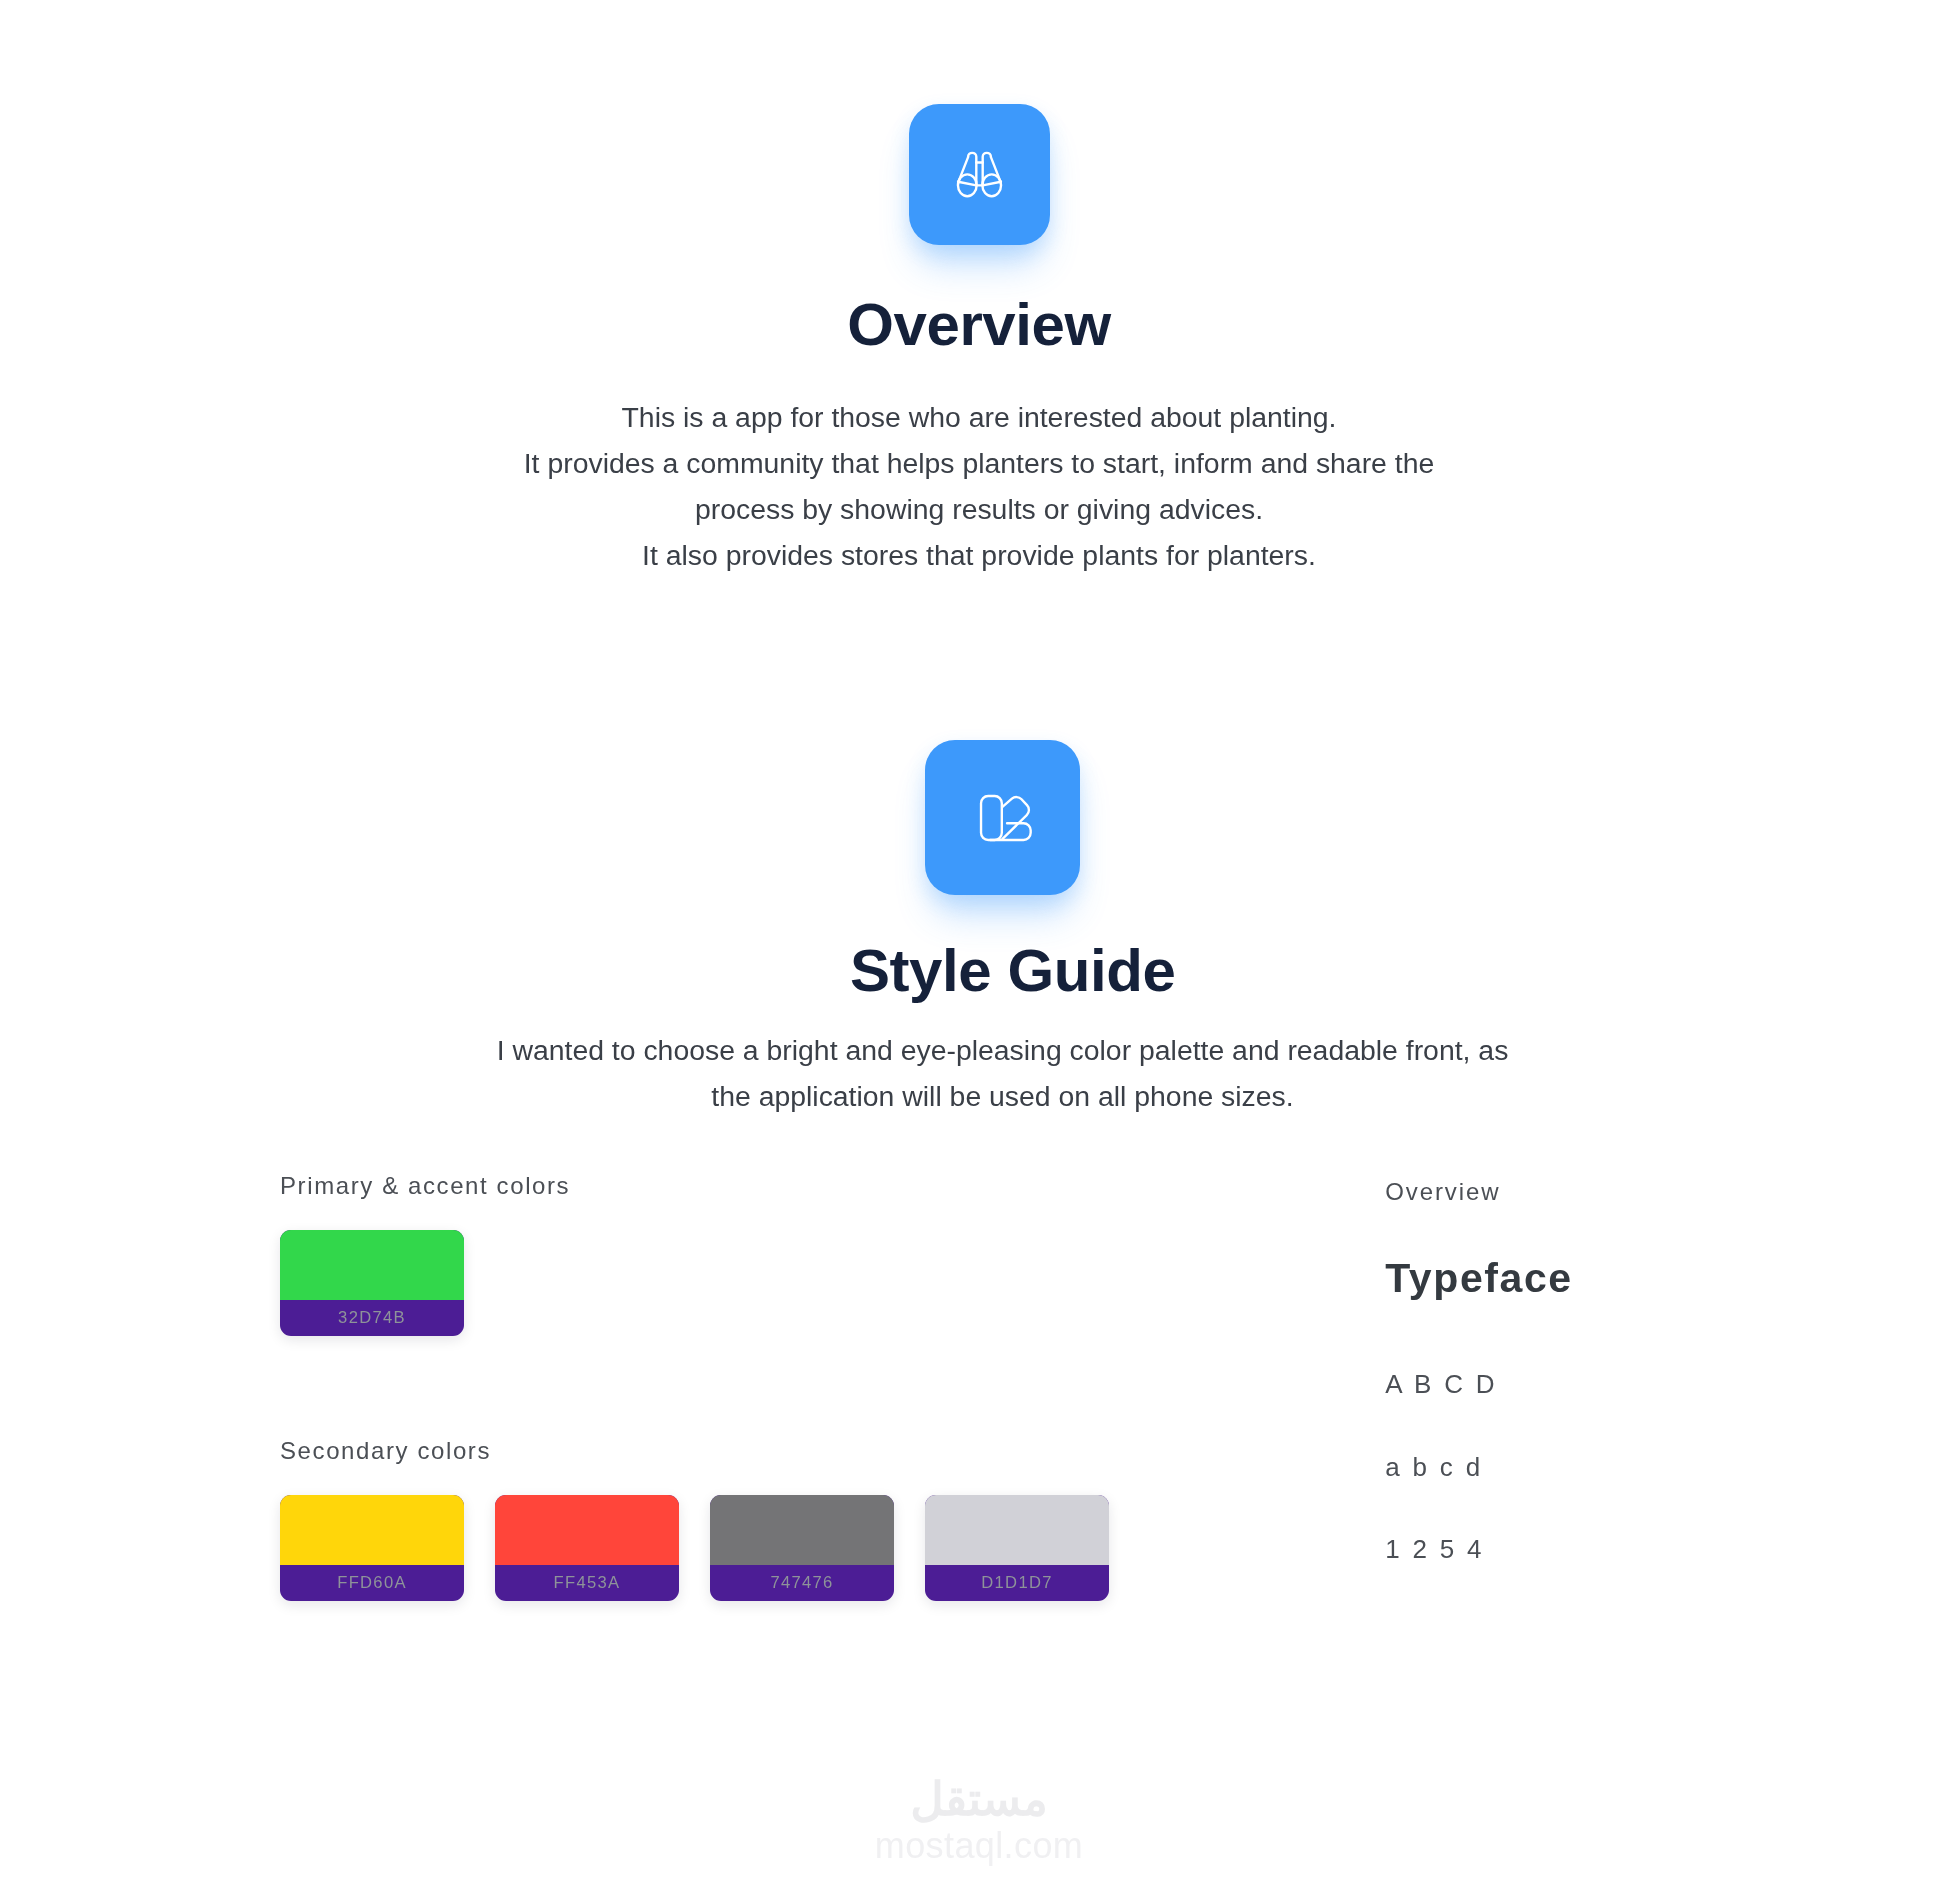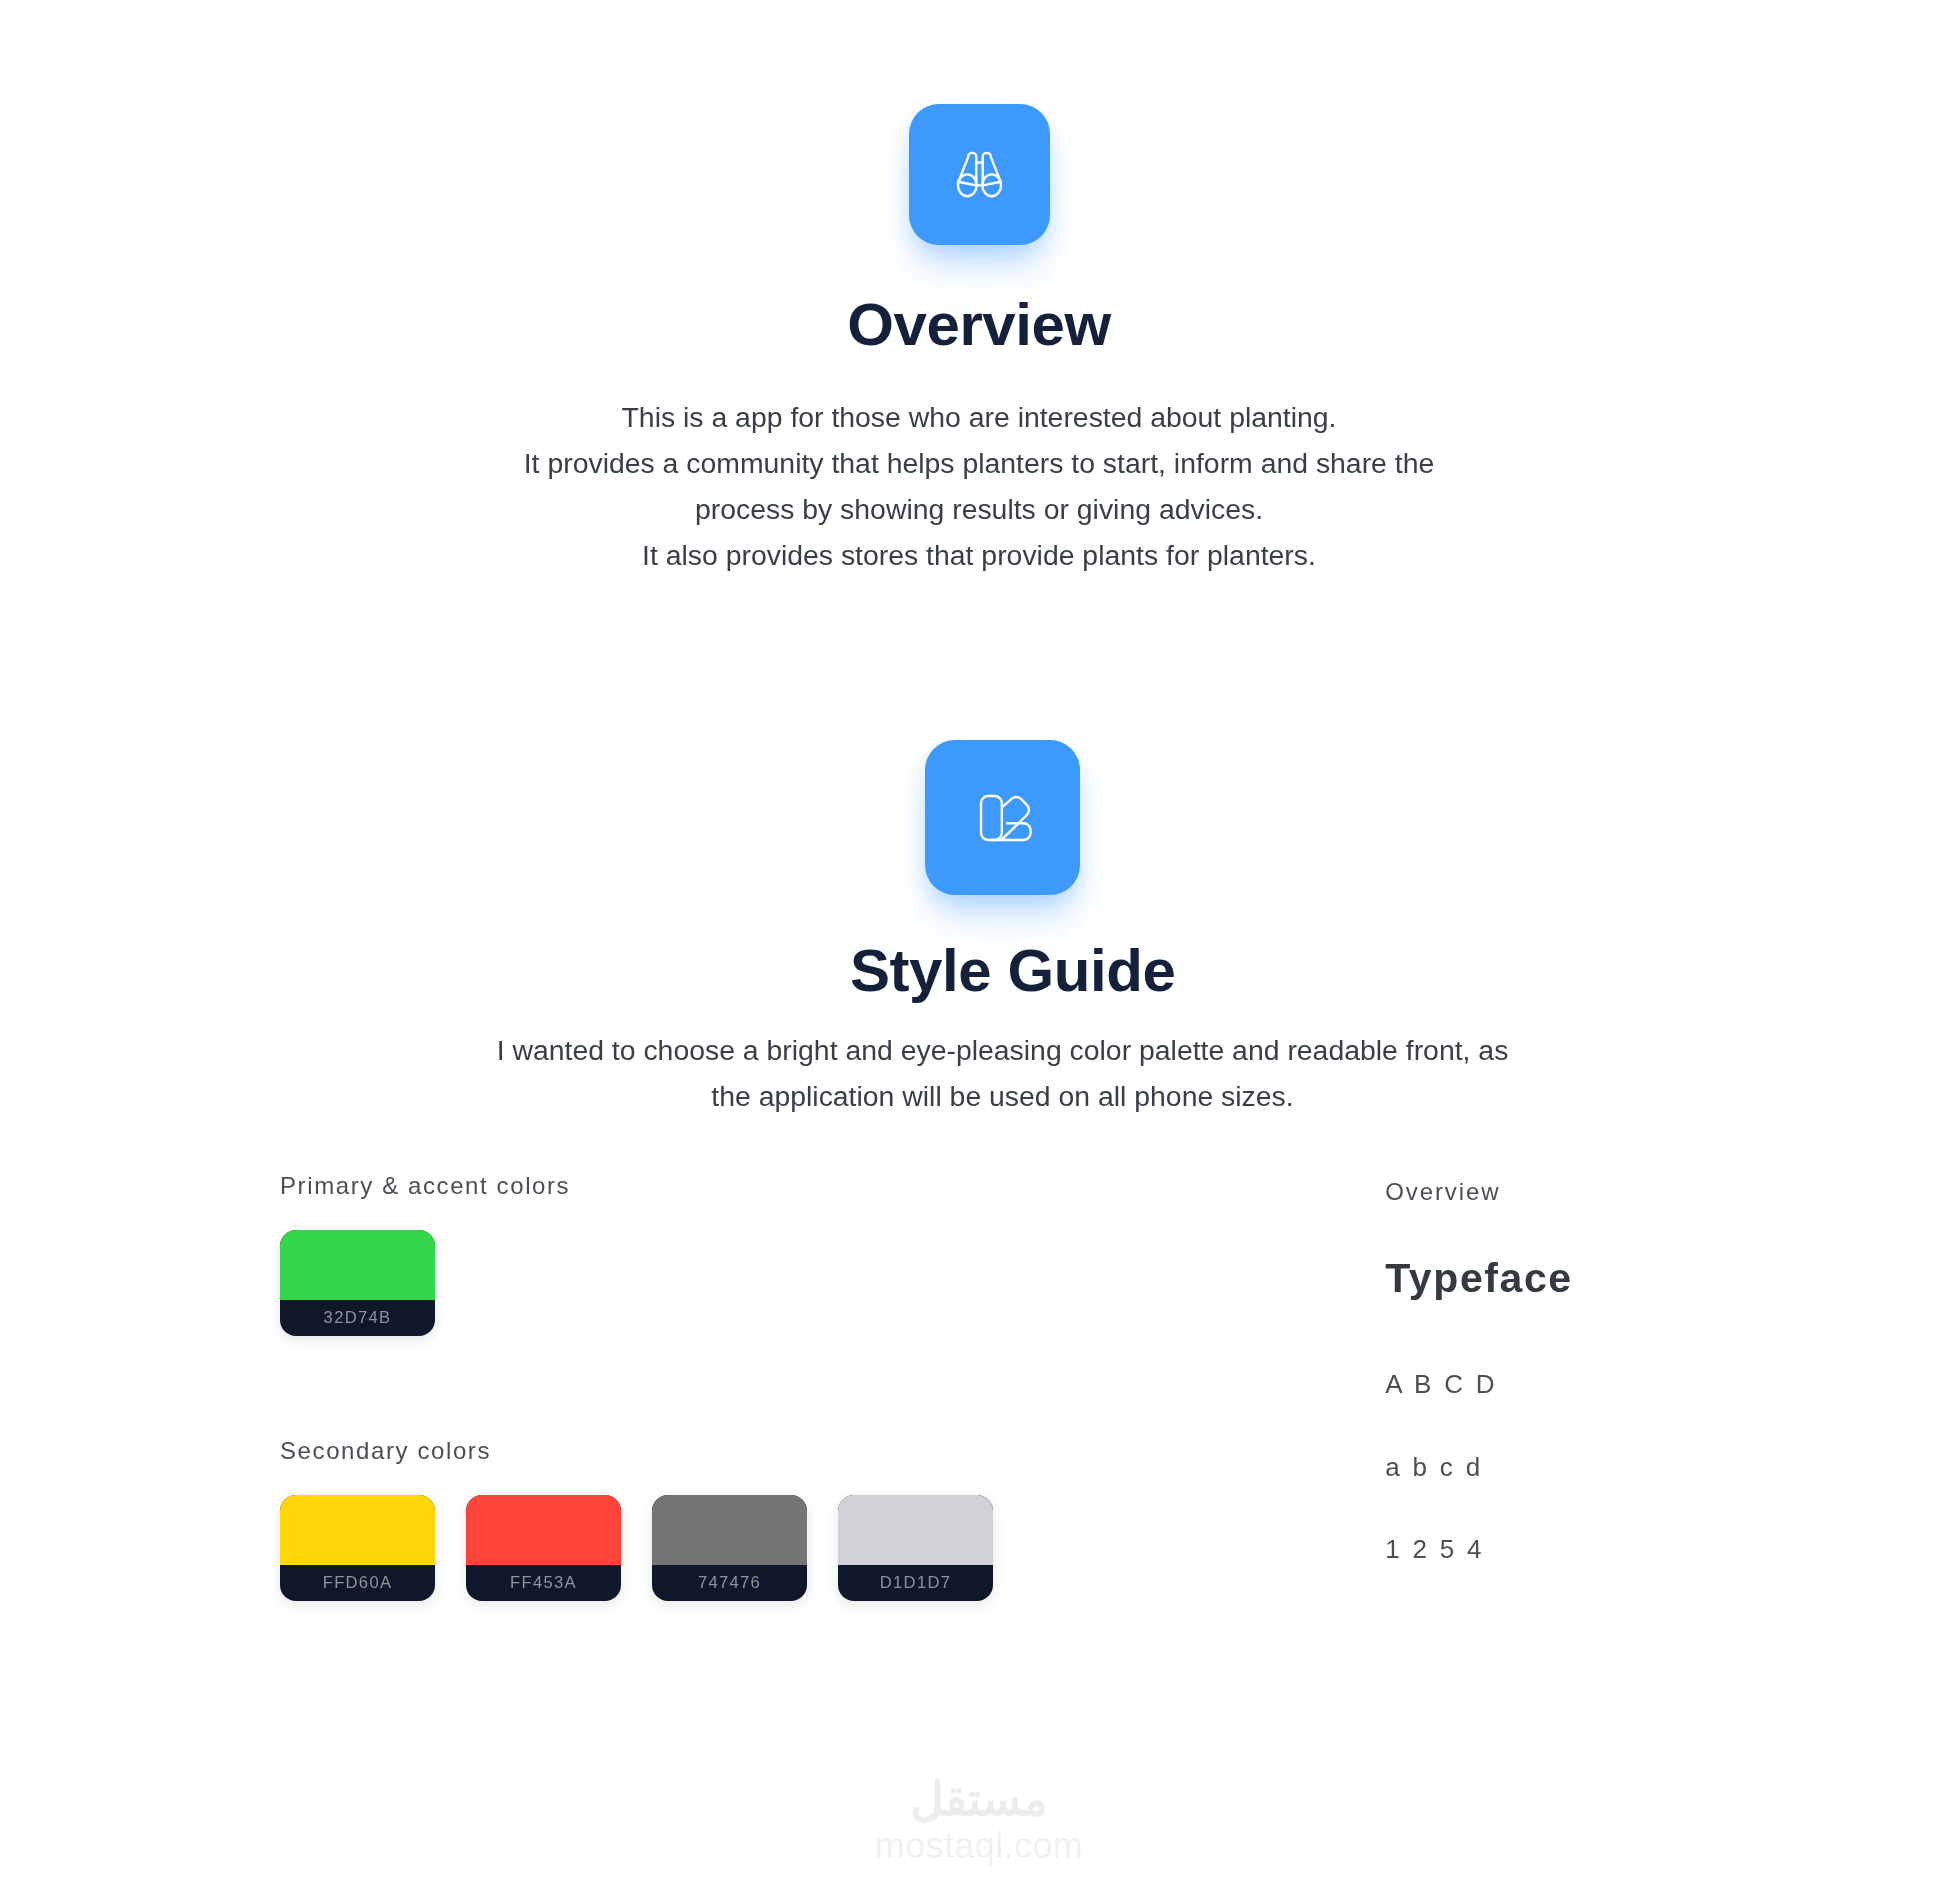--- a/index.html
+++ b/index.html
@@ -78,23 +78,23 @@
     font-size:24px;
     font-weight:400;
     letter-spacing:1.6px;
   }
   .swatch-row {
     display:flex;
     gap:31px;
     margin-top:30px;
   }
   .swatch-card {
-    width:155px;
-    border-radius:16px;
-    background:#0f172a;
+    width:184px;
+    border-radius:11px;
+    background:#4c1d95;
     box-shadow:0 4px 12.6px rgba(17,24,39,0.10);
     overflow:hidden;
   }
   .swatch-chip { height:70px; width:100%; }
   .swatch-hex {
     height:36px;
     display:flex;
     align-items:center;
     justify-content:center;
     color:#8e9399;

